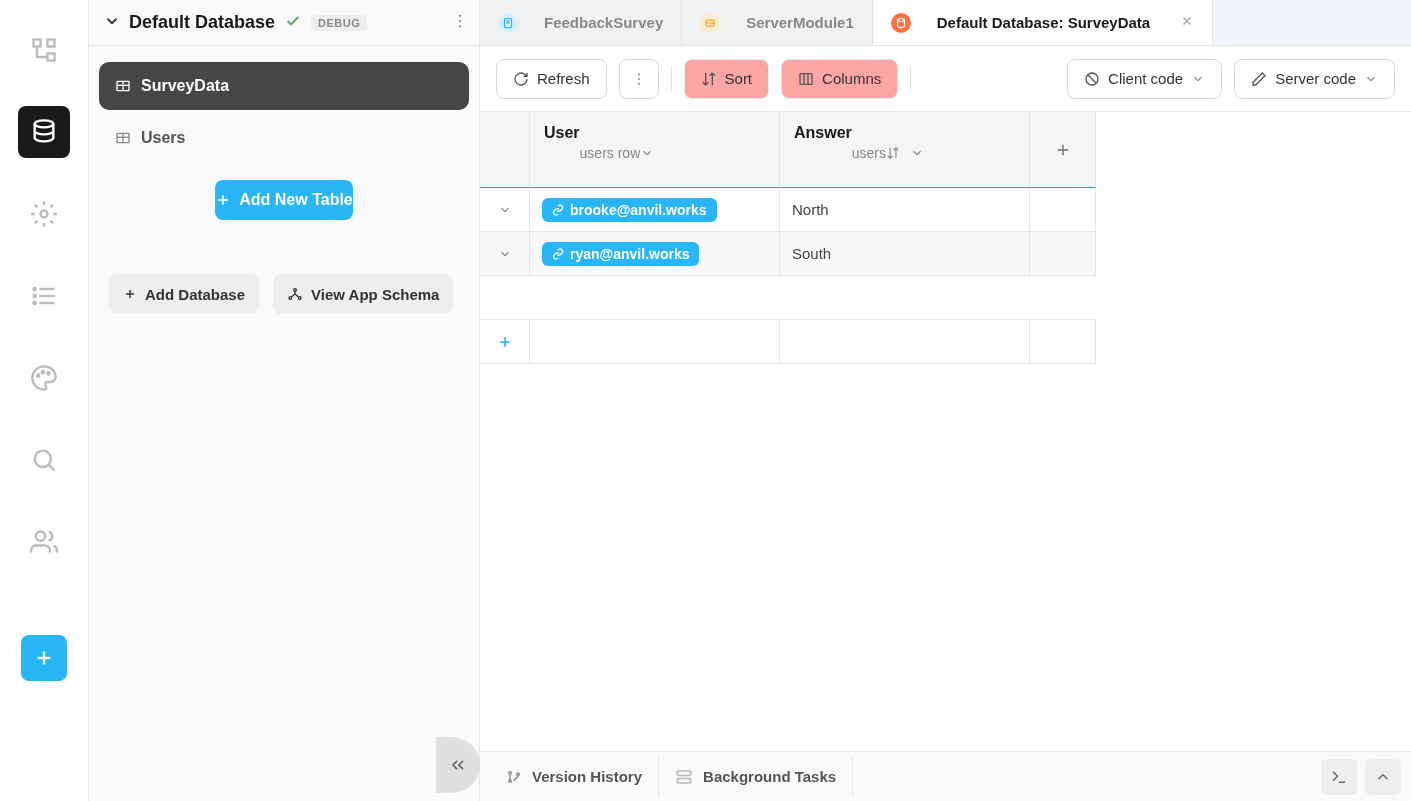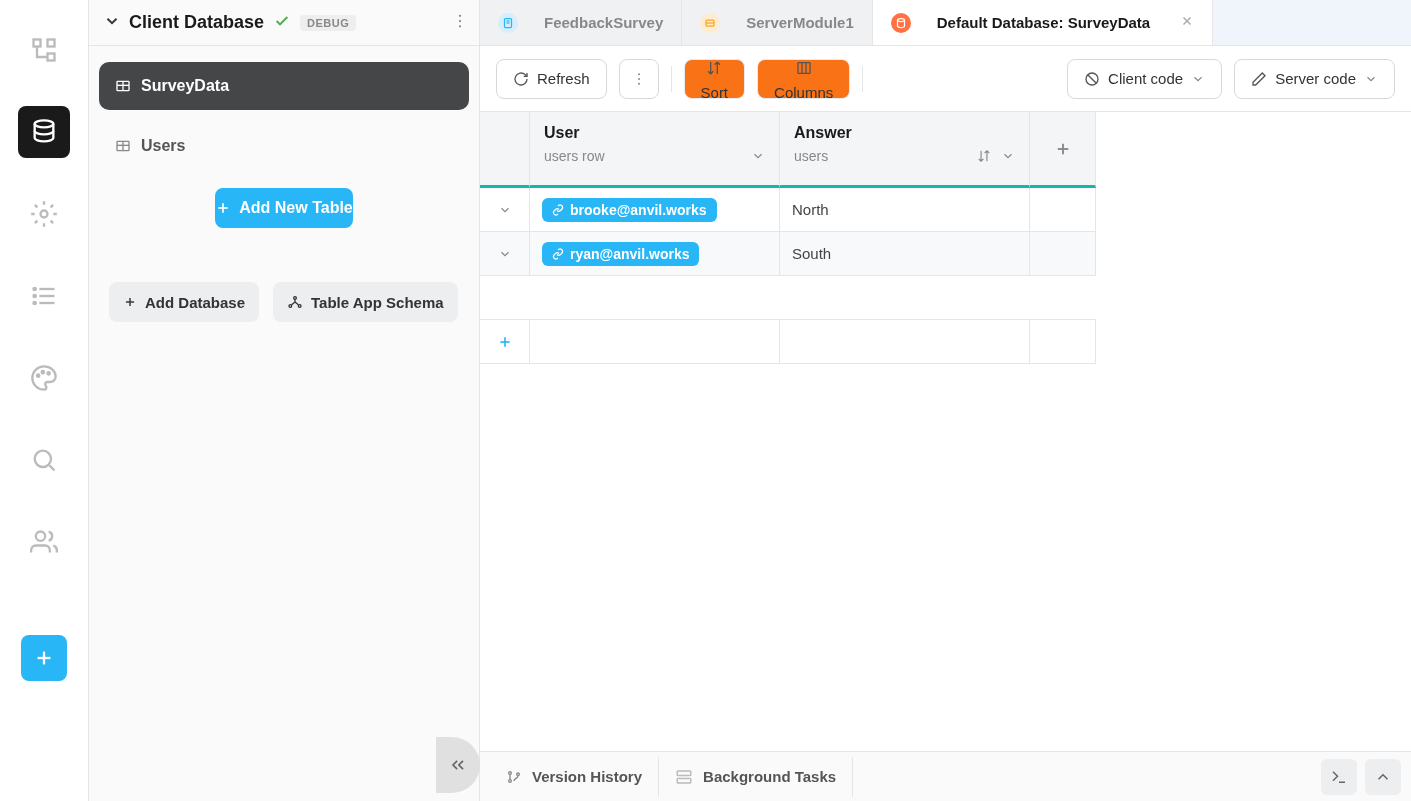--- a/index.html
+++ b/index.html
@@ -14,21 +14,21 @@
 
 
 .side-panel { position: absolute; left: 88px; top: 0; width: 392px; height: 801px; background: #fafafa; border-left: 1px solid #e5e5e5; border-right: 1px solid #e5e5e5; }
 .sp-header { height: 46px; display: flex; align-items: center; padding: 0 14px; border-bottom: 1px solid #e5e5e5; position: relative; }
 .sp-header .chev { margin-right: 8px; cursor: pointer; }
 .sp-header .title { font-size: 18px; font-weight: 700; color: #1a1a1a; }
 .sp-header .check { margin-left: 10px; color: #4caf50; }
 .sp-debug { font-size: 11px; font-weight: 600; color: #888; background: #eee; padding: 2px 7px; border-radius: 4px; margin-left: 10px; letter-spacing: 0.5px; }
 .sp-more { position: absolute; right: 10px; cursor: pointer; color: #888; }
 .sp-tables { padding: 16px 10px 0 10px; }
-.sp-table-item { height: 48px; display: flex; align-items: center; padding: 0 16px; border-radius: 10px; margin-bottom: 12px; font-size: 16px; font-weight: 600; cursor: pointer; }
+.sp-table-item { height: 48px; display: flex; align-items: center; padding: 0 16px; border-radius: 10px; margin-bottom: 4px; font-size: 16px; font-weight: 600; cursor: pointer; }
 .sp-table-item.active { background: #444648; color: #fff; }
 .sp-table-item:not(.active) { color: #555; }
 .sp-table-item svg { margin-right: 10px; }
 .sp-add-table { margin: 18px auto 0 auto; display: flex; align-items: center; justify-content: center; width: 138px; height: 40px; background: #29b6f6; color: #fff; border-radius: 8px; font-size: 16px; font-weight: 700; cursor: pointer; gap: 8px; }
 .sp-actions { margin-top: 54px; display: flex; gap: 14px; padding: 0 10px; }
 .sp-action-btn { height: 40px; padding: 0 14px; background: #edeef0; border-radius: 8px; display: flex; align-items: center; gap: 8px; font-size: 15px; font-weight: 600; color: #333; cursor: pointer; }
 
 
 .collapse-handle { position: absolute; left: 436px; bottom: 8px; width: 44px; height: 56px; border-radius: 0 28px 28px 0; background: #e0e0e0; display: flex; align-items: center; justify-content: center; cursor: pointer; z-index: 5; }
 
@@ -40,27 +40,27 @@
 .tab.inactive { color: #888; background: #f0f1f2; }
 .tab.active { background: #fff; color: #1a1a1a; position: relative; border-top: none; }
 .tab .tab-icon { width: 20px; height: 20px; border-radius: 50%; display: flex; align-items: center; justify-content: center; }
 .tab-close { color: #aaa; cursor: pointer; margin-left: 4px; }
 .tab-rest { flex: 1; background: #f0f4fb; }
 
 
 .toolbar { height: 66px; display: flex; align-items: center; padding: 0 16px; gap: 12px; border-bottom: 1px solid #e5e5e5; }
 .tb-btn { height: 40px; padding: 0 16px; border: 1px solid #d8d8d8; border-radius: 8px; display: flex; align-items: center; gap: 8px; font-size: 15px; font-weight: 400; color: #333; cursor: pointer; background: #fff; }
 .tb-btn.icon-only { padding: 0; width: 40px; justify-content: center; }
-.tb-btn.fill { background: #f97316; border-color: #e3ebf1; flex-direction: column; }
+.tb-btn.fill { background: #fca5a5; border-color: #e3ebf1; }
 .tb-sep { width: 1px; height: 26px; background: #e5e5e5; }
 .tb-spacer { flex: 1; }
 
 
 .data-table { display: grid; grid-template-columns: 50px 250px 250px 66px; font-size: 15px; border-collapse: collapse; }
-.dt-head { background: #f3f5f7; border-bottom: 3px solid #14b8a6; border-right: 1px solid #e5e5e5; display: flex; flex-direction: column; padding: 12px 14px; height: 76px; position: relative; }
+.dt-head { background: #f3f5f7; border-bottom: 1px solid #14b8a6; border-right: 1px solid #e5e5e5; display: flex; padding: 12px 14px; height: 76px; position: relative; }
 .dt-head.corner { background: #f3f5f7; }
 .dt-head .col-name { font-weight: 700; font-size: 16px; }
 .dt-head .col-type { font-size: 14px; color: #888; margin-top: 6px; display: flex; align-items: center; justify-content: flex-start; }
 .dt-head .head-icons { display: flex; gap: 10px; color: #888; margin-left: auto; }
 .dt-head.addcol { display: flex; align-items: center; height: 76px; justify-content: center; color: #888; cursor: pointer; }
 .dt-cell { border-bottom: 1px solid #e5e5e5; border-right: 1px solid #e5e5e5; padding: 8px 12px; display: flex; align-items: center; min-height: 44px; color: #444; }
 .dt-cell.expander { justify-content: center; cursor: pointer; color: #888; background: #fff; }
 .dt-cell.alt { background: #f8f9fa; }
 .link-pill { background: #29b6f6; color: #fff; padding: 4px 10px; border-radius: 6px; display: inline-flex; align-items: center; gap: 6px; font-weight: 600; font-size: 14px; }
 .add-row-cell { color: #29b6f6; justify-content: center; cursor: pointer; height: 44px; background: #fff; }
@@ -138,21 +138,21 @@
   </div>
 </div>
 
 <div class="side-panel">
   <div class="sp-header">
     <span class="chev">
       <svg width="18" height="18" viewBox="0 0 24 24" fill="none" stroke="#333" stroke-width="2.5">
           <polyline points="6 9 12 15 18 9"></polyline>
         </svg>
     </span>
-    <span class="title">Client Database</span>
+    <span class="title">Default Database</span>
     <span class="check">
       <svg width="16" height="16" viewBox="0 0 24 24" fill="none" stroke="#4caf50" stroke-width="3">
           <polyline points="20 6 9 17 4 12"></polyline>
         </svg>
     </span>
     <span class="sp-debug">DEBUG</span>
     <span class="sp-more">
       <svg width="18" height="18" viewBox="0 0 24 24" fill="#888">
           <circle cx="12" cy="5" r="1.5"></circle>
           <circle cx="12" cy="12" r="1.5"></circle>
@@ -192,21 +192,21 @@
           </svg>
         <span>Add Database</span>
       </div>
       <div class="sp-action-btn">
         <svg width="16" height="16" viewBox="0 0 24 24" fill="none" stroke="#333" stroke-width="2">
             <circle cx="5" cy="18" r="2"></circle>
             <circle cx="12" cy="6" r="2"></circle>
             <circle cx="19" cy="18" r="2"></circle>
             <path d="M12 8v4m0 0l-5 4m5-4l5 4"></path>
           </svg>
-        <span>Table App Schema</span>
+        <span>View App Schema</span>
       </div>
     </div>
   </div>
 </div>
 
 <div class="collapse-handle">
   <svg width="20" height="20" viewBox="0 0 24 24" fill="none" stroke="#666" stroke-width="2">
       <polyline points="11 17 6 12 11 7"></polyline>
       <polyline points="18 17 13 12 18 7"></polyline>
     </svg>

